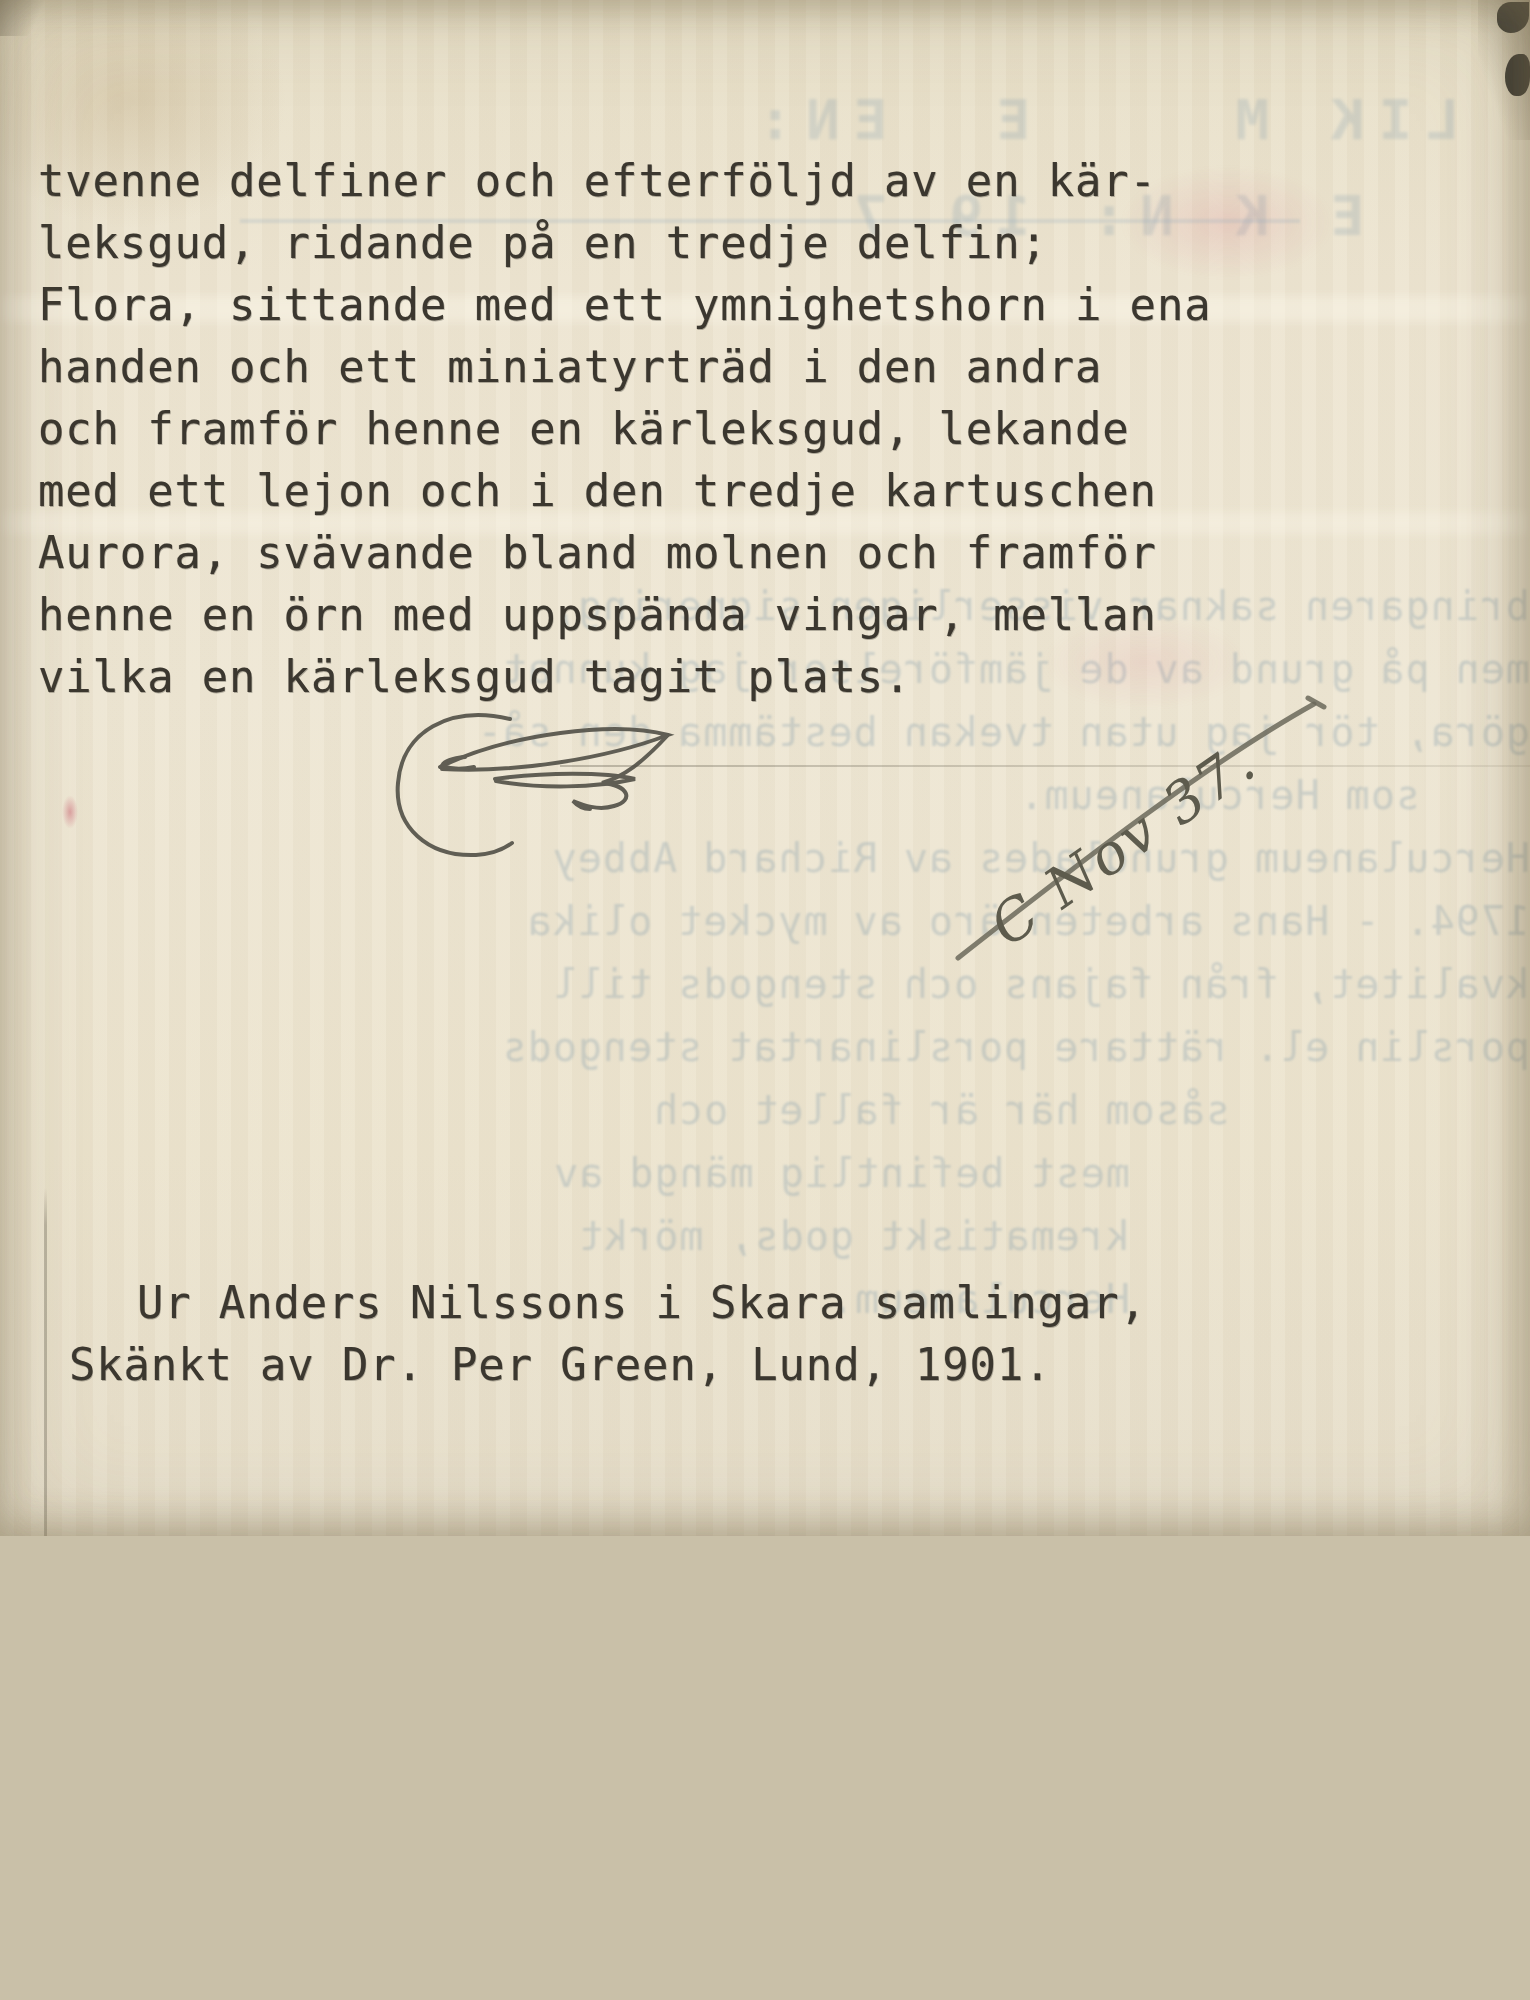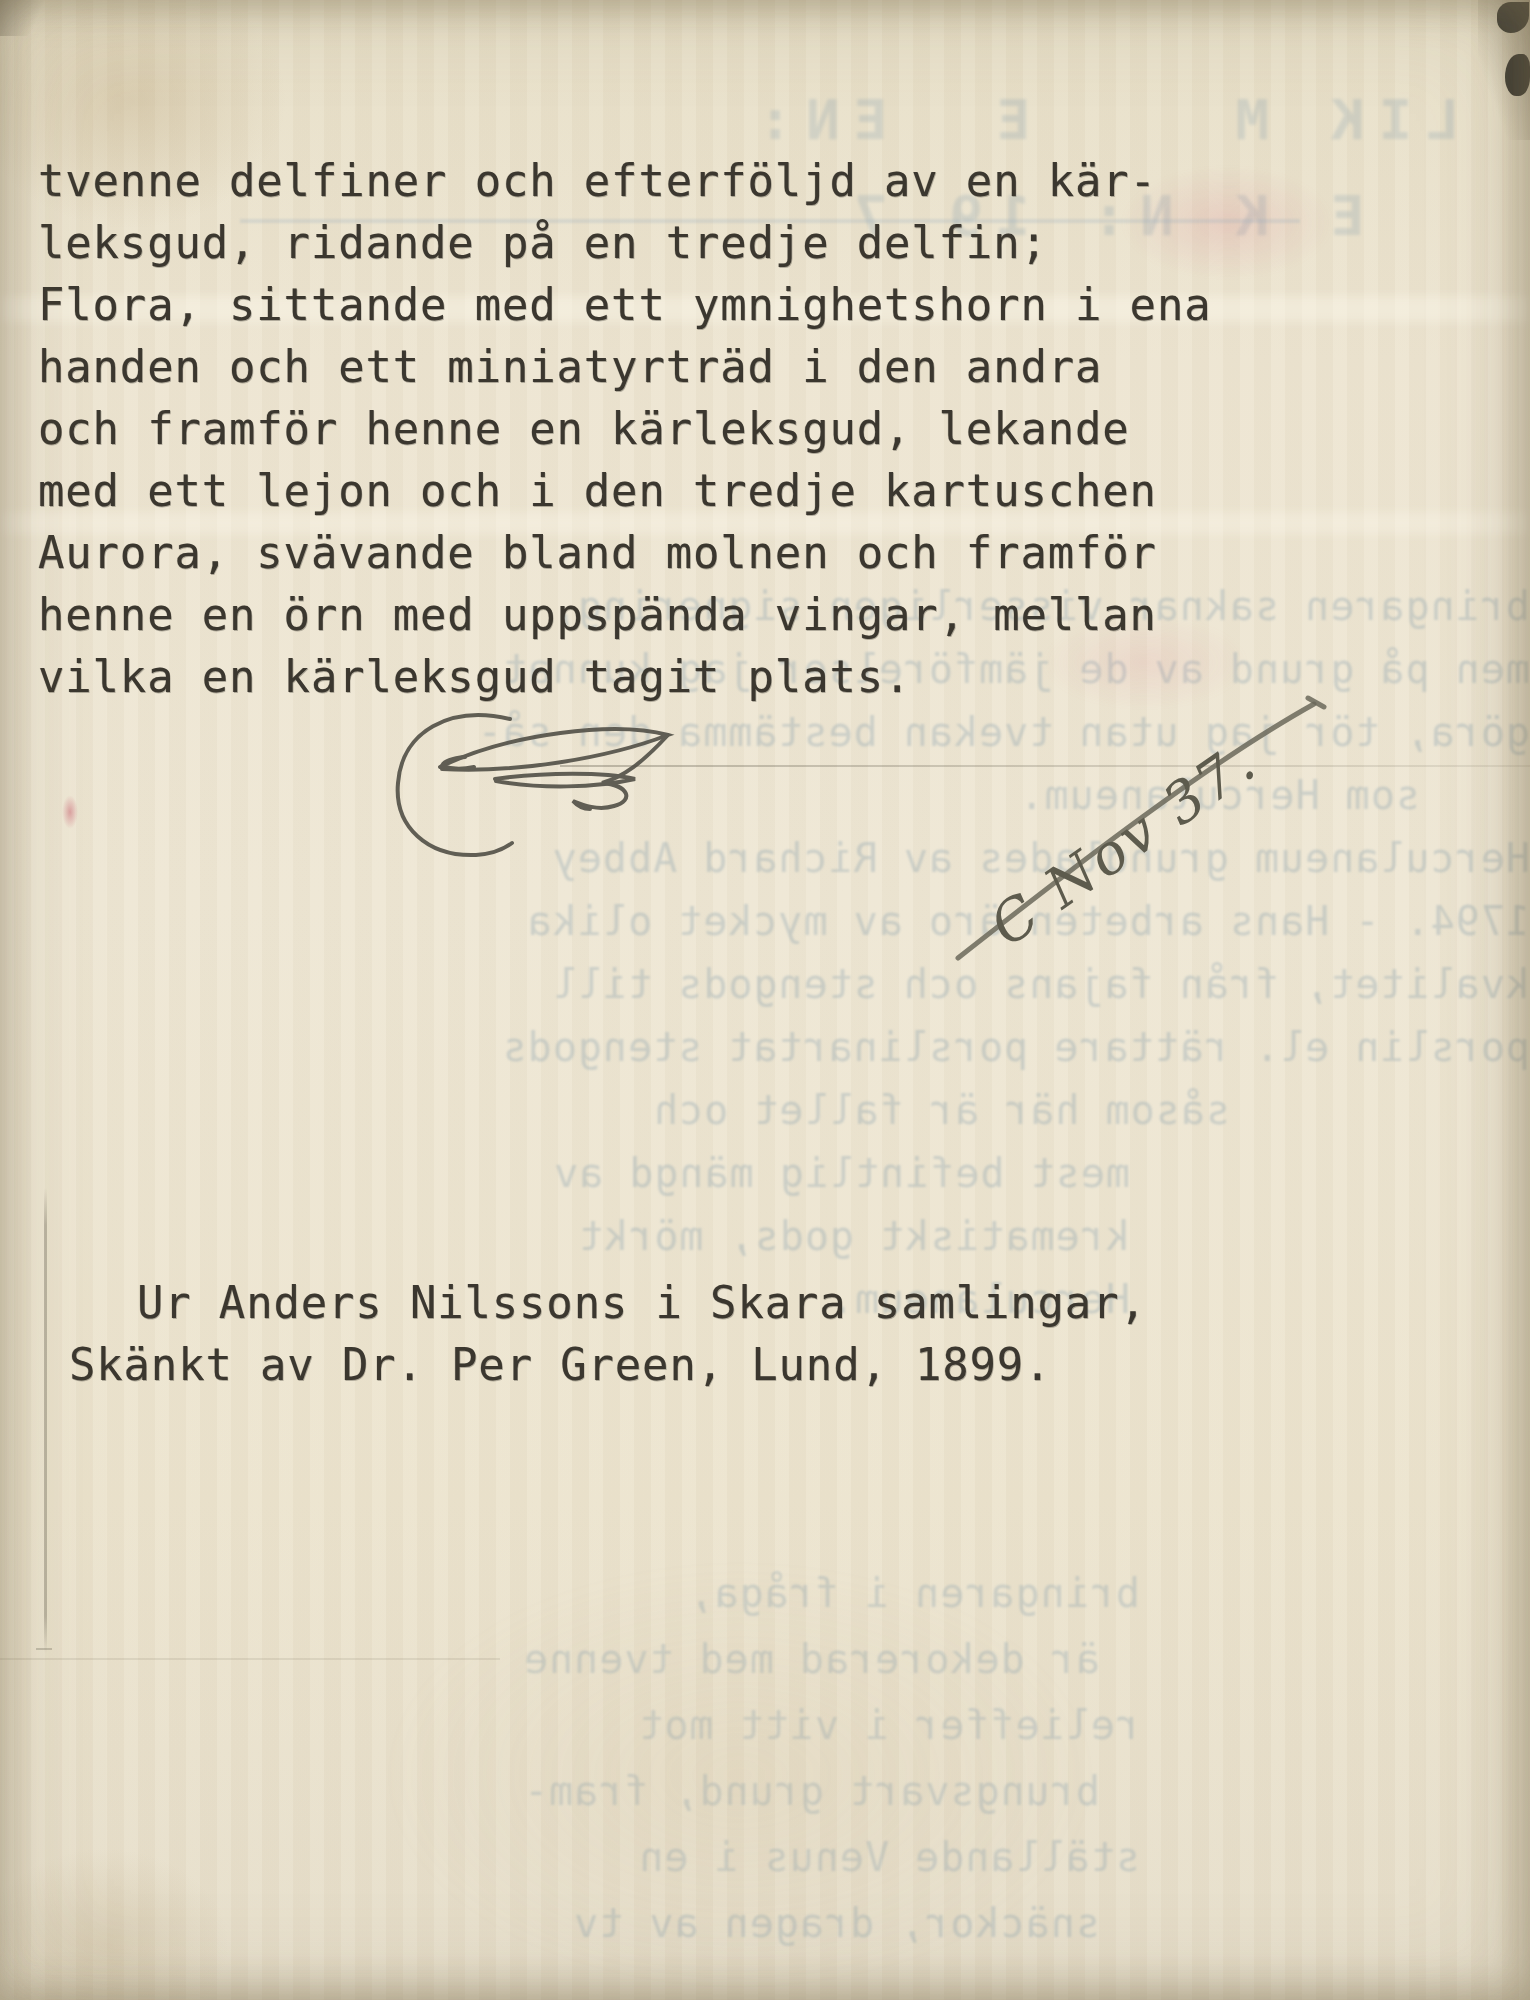--- a/index.html
+++ b/index.html
@@ -1,17 +1,17 @@
 <!DOCTYPE html>
 <html><head>
 <meta charset="utf-8">
 <style>
   html,body{margin:0;padding:0;background:#c9c0a8;}
   .page{
-    position:relative;width:1530px;height:2000px;overflow:hidden;
+    position:relative;width:1530px;height:1536px;overflow:hidden;
     background:
       repeating-linear-gradient(90deg, rgba(255,250,235,.06) 0 14px, rgba(170,150,110,.05) 14px 31px),
       linear-gradient(180deg,#e7dfc8 0%, #ede5d2 18%, #eee7d5 45%, #ece4cf 75%, #e6decb 100%);
     font-family:"DejaVu Sans Mono","Liberation Mono",monospace;
   }
   .page::after{
     content:"";position:absolute;inset:0;pointer-events:none;z-index:9;
     box-shadow:
       inset 0 0 110px rgba(125,108,75,.20),
       inset -16px 0 46px rgba(120,105,70,.26),
@@ -61,21 +61,21 @@
 
   <div class="abs hairline" style="left:240px;top:219px;width:1060px;height:4px;background:rgba(150,175,190,.26);filter:blur(1px);"></div>
   <div class="abs hairline" style="left:560px;top:765px;width:970px;height:2px;background:linear-gradient(90deg, rgba(90,85,70,.34), rgba(90,85,70,.10));"></div>
   <div class="abs hairline" style="left:0;top:1658px;width:500px;height:2px;background:rgba(120,110,90,.14);"></div>
 
   <div class="abs ghost ghost-top"><div class="tline">LIK M    E  EN:</div><div class="tline">  E K N: 19 7</div></div>
   <div class="abs ghost ghost-mid"><div class="tline">bringaren saknar visserligen signering,</div><div class="tline">men på grund av de jämförelser jag kunnat</div><div class="tline">göra, tör jag utan tvekan bestämma den så-</div><div class="tline">som Herculaneum.</div><div class="tline">Herculaneum grundlades av Richard Abbey</div><div class="tline">1794. - Hans arbeten äro av mycket olika</div><div class="tline">kvalitet, från fajans och stengods till</div><div class="tline">porslin el. rättare porslinartat stengods</div><div class="tline">såsom här är fallet och</div><div class="tline">mest befintlig mängd av</div><div class="tline">krematiskt gods, mörkt</div><div class="tline">Herculaneum.</div></div>
   <div class="abs ghost ghost-bottom"><div class="tline">bringaren i fråga,</div><div class="tline">är dekorerad med tvenne</div><div class="tline">relieffer i vitt mot</div><div class="tline">brungsvart grund, fram-</div><div class="tline">ställande Venus i en</div><div class="tline">snäckor, dragen av tv</div></div>
 
   <div class="abs typed main"><div class="tline">tvenne delfiner och efterföljd av en kär-</div><div class="tline">leksgud, ridande på en tredje delfin;</div><div class="tline">Flora, sittande med ett ymnighetshorn i ena</div><div class="tline">handen och ett miniatyrträd i den andra</div><div class="tline">och framför henne en kärleksgud, lekande</div><div class="tline">med ett lejon och i den tredje kartuschen</div><div class="tline">Aurora, svävande bland molnen och framför</div><div class="tline">henne en örn med uppspända vingar, mellan</div><div class="tline">vilka en kärleksgud tagit plats.</div></div>
-  <div class="abs typed prov"><div class="tline">Ur Anders Nilssons i Skara samlingar,</div><div class="tline">Skänkt av Dr. Per Green, Lund, 1899.</div></div>
+  <div class="abs typed prov"><div class="tline">Ur Anders Nilssons i Skara samlingar,</div><div class="tline">Skänkt av Dr. Per Green, Lund, 1901.</div></div>
 
   <svg class="abs pen" style="left:380px;top:705px;" width="320" height="170" viewBox="0 0 320 170">
     <g fill="none" stroke="#55534a" stroke-width="4" stroke-linecap="round" opacity=".92">
       <path d="M 130 14 C 70 0, 22 26, 18 78 C 14 122, 48 152, 96 150 C 112 149, 124 144, 132 138"></path>
       <path d="M 60 62 C 130 28, 235 16, 288 30 C 225 54, 135 68, 62 64"></path>
       <path d="M 85 52 Q 64 54 62 61 Q 76 66 94 62"></path>
       <path d="M 115 74 C 165 67, 225 67, 255 74 C 215 83, 160 84, 116 76"></path>
       <path d="M 287 31 C 262 58, 243 72, 222 78 C 248 80, 255 95, 234 101 C 218 106, 203 100, 193 96 Q 200 104, 210 104"></path>
     </g>
   </svg>

